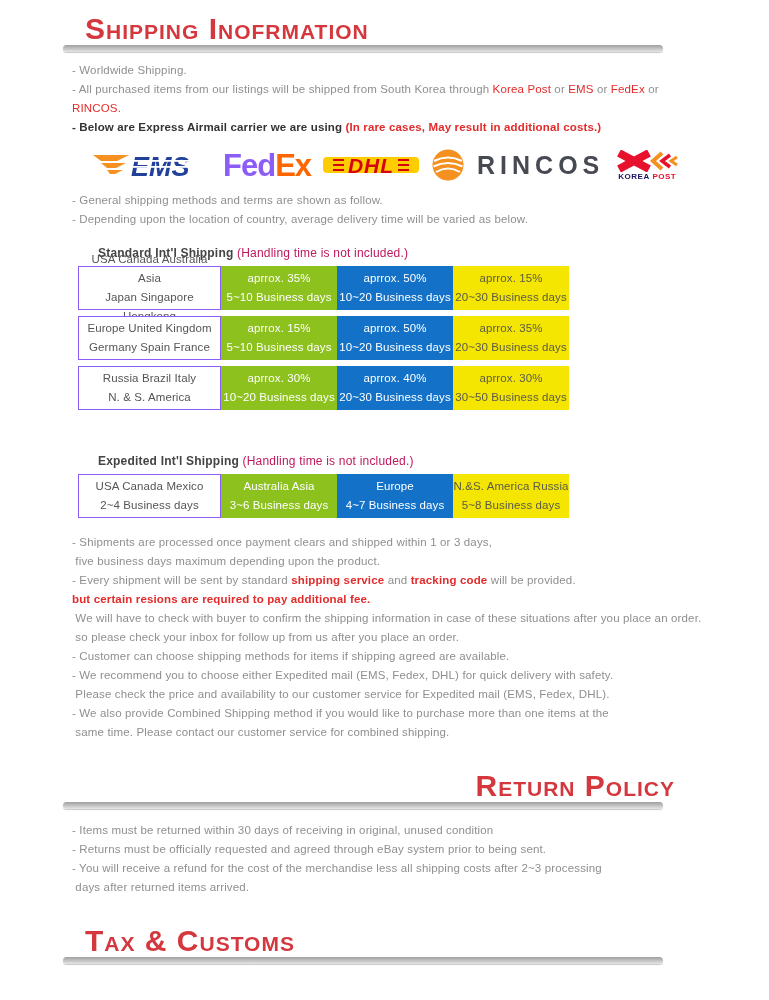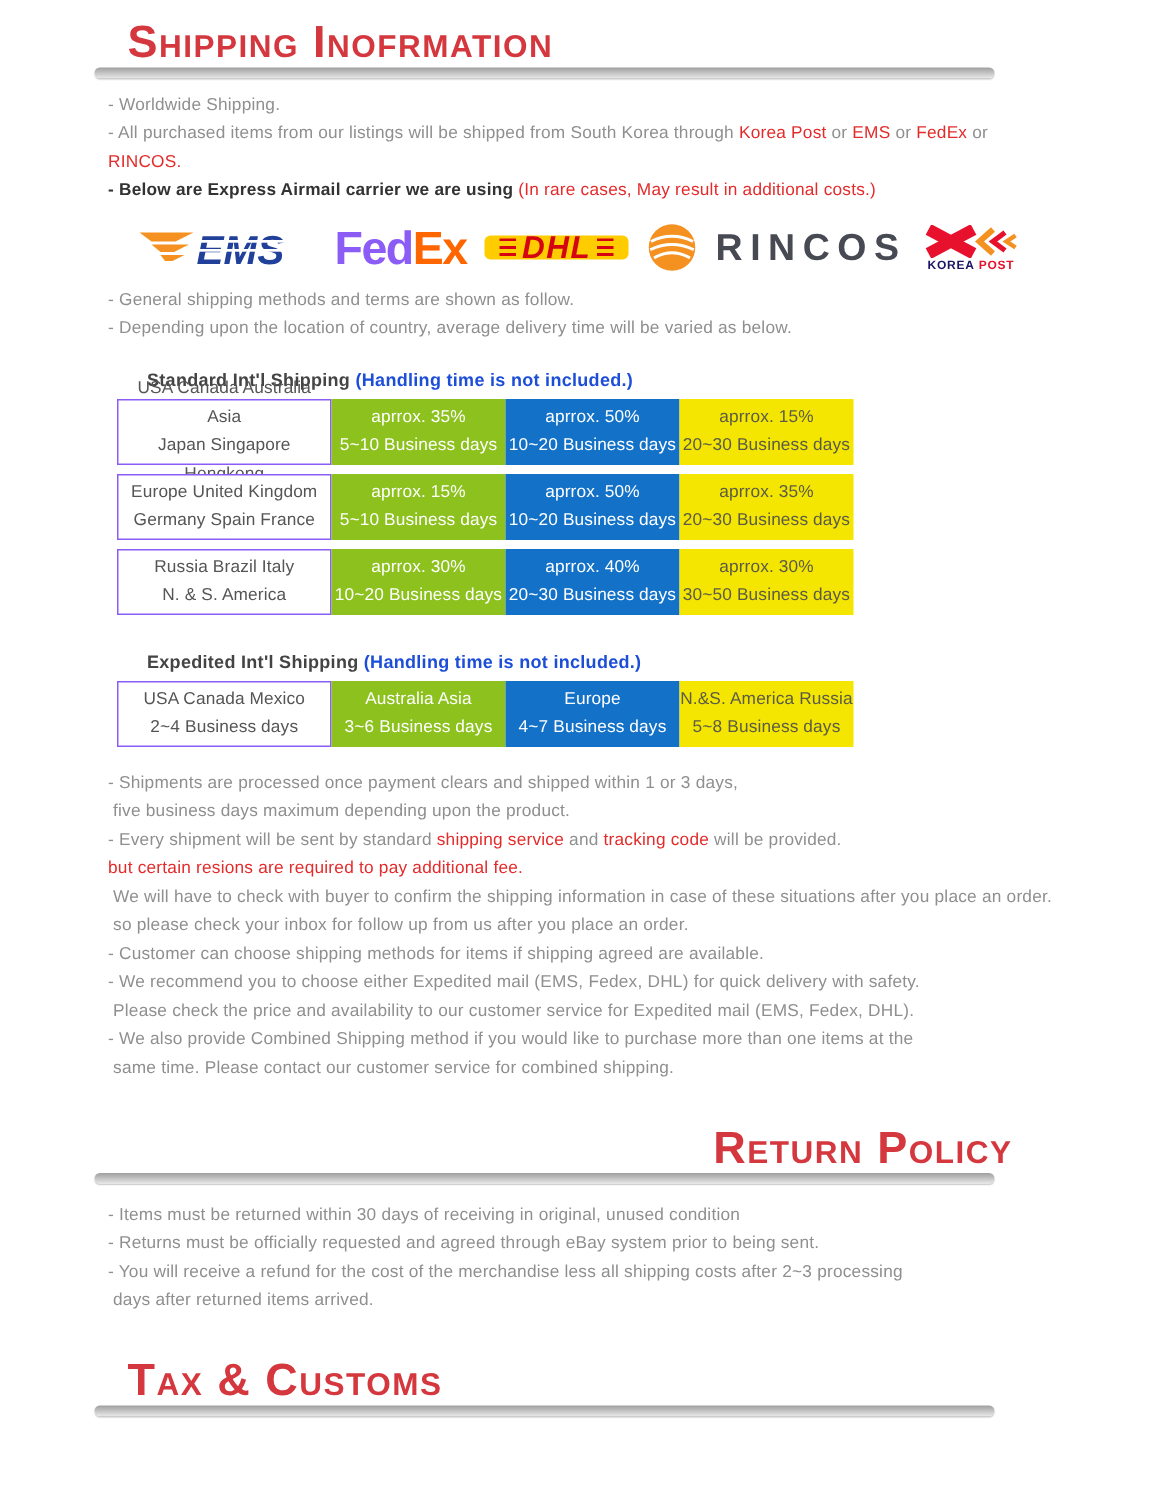--- a/index.html
+++ b/index.html
@@ -38,21 +38,21 @@
   
   .lines{padding-left:9px;}
   .tline{
     font-size:11.5px;
     line-height:19px;
     letter-spacing:.15px;
     white-space:pre-wrap;
   }
   .seg-gray{color:#8f8f8f;}
   .seg-red{color:#e42b2b;}
-  .seg-redbold{color:#e42b2b;font-weight:normal;}
+  .seg-redbold{color:#e42b2b;font-weight:bold;}
   .seg-darkbold{color:#333;font-weight:bold;}
 
   
   .logos{
     display:flex;align-items:center;
     gap:12px;
     margin:5px 0 3px 30px;
     height:46px;
   }
   .logo-fedex{font-weight:bold;font-size:31px;letter-spacing:-1px;line-height:1;}
@@ -73,21 +73,21 @@
   .logo-kp{display:inline-flex;flex-direction:column;align-items:center;gap:1px;}
   .kp-text{font-size:8px;line-height:8px;letter-spacing:.5px;}
   .kp-korea{color:#1b1464;}
   .kp-post{color:#e8112d;}
 
   
   .tcaption{
     margin:17px 0 6px 35px;
     font-size:12px;color:#444;font-weight:bold;letter-spacing:.2px;
   }
-  .tcaption .tnote{font-weight:bold;color:#1d4ed8;}
+  .tcaption .tnote{font-weight:normal;color:#be185d;}
   .ship-table{margin-left:15px;}
   .trow{display:flex;margin-bottom:6px;}
   .tcell{
     box-sizing:border-box;
     width:116px;height:44px;
     display:flex;flex-direction:column;justify-content:center;
     text-align:center;
     font-size:11.5px;line-height:19px;letter-spacing:.1px;
   }
   .cell-white{width:143px;border:1px solid #8b5cf6;background:#fff;color:#555;}
@@ -95,21 +95,21 @@
   .cell-blue{background:#1372c8;color:#fff;}
   .cell-yellow{background:#f4e600;color:#5b5b48;}
 
   .mt-notes{margin-top:15px;}
   .mt-mid{margin-top:2px;}
   .mt-bullets{margin-top:9px;}
   .sec-return{margin-top:29px;}
   .sec-return .lines{margin-top:12px;}
   .sec-tax{margin-top:29px;}
   .sec-tax .lines{margin-top:10px;}
-  .exp-caption{margin-top:24px;}
+  .exp-caption{margin-top:44px;}
 </style>
 </head>
 <body>
 
 <div class="page">
   <div class="content">
 
     <section>
       <div class="sec-hdr hdr-left">
         <h1 class="hdr-title">Shipping Inofrmation</h1>

